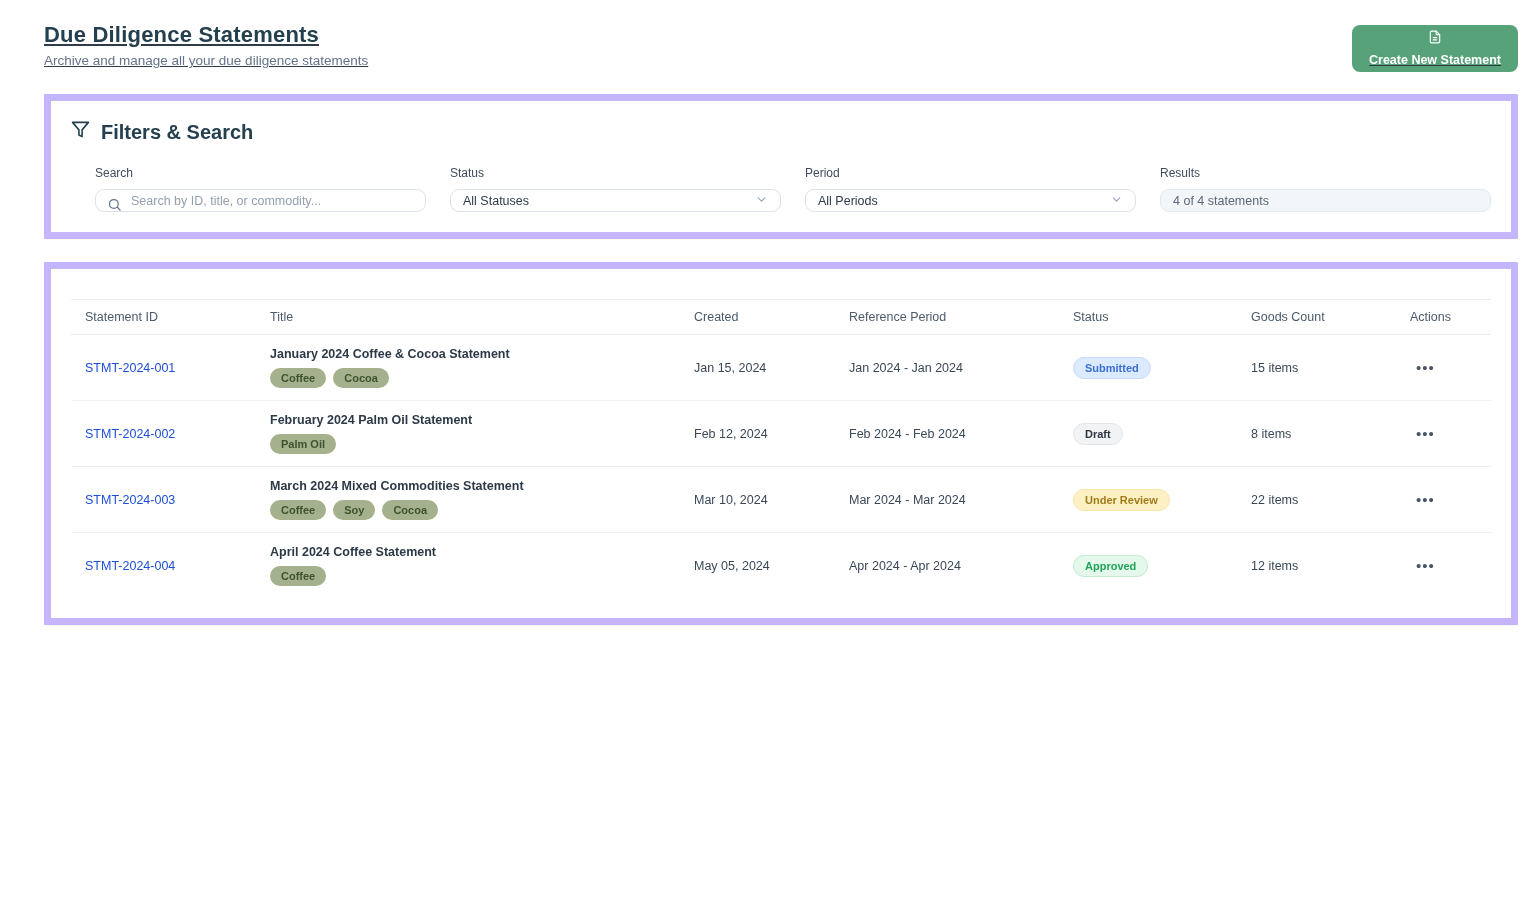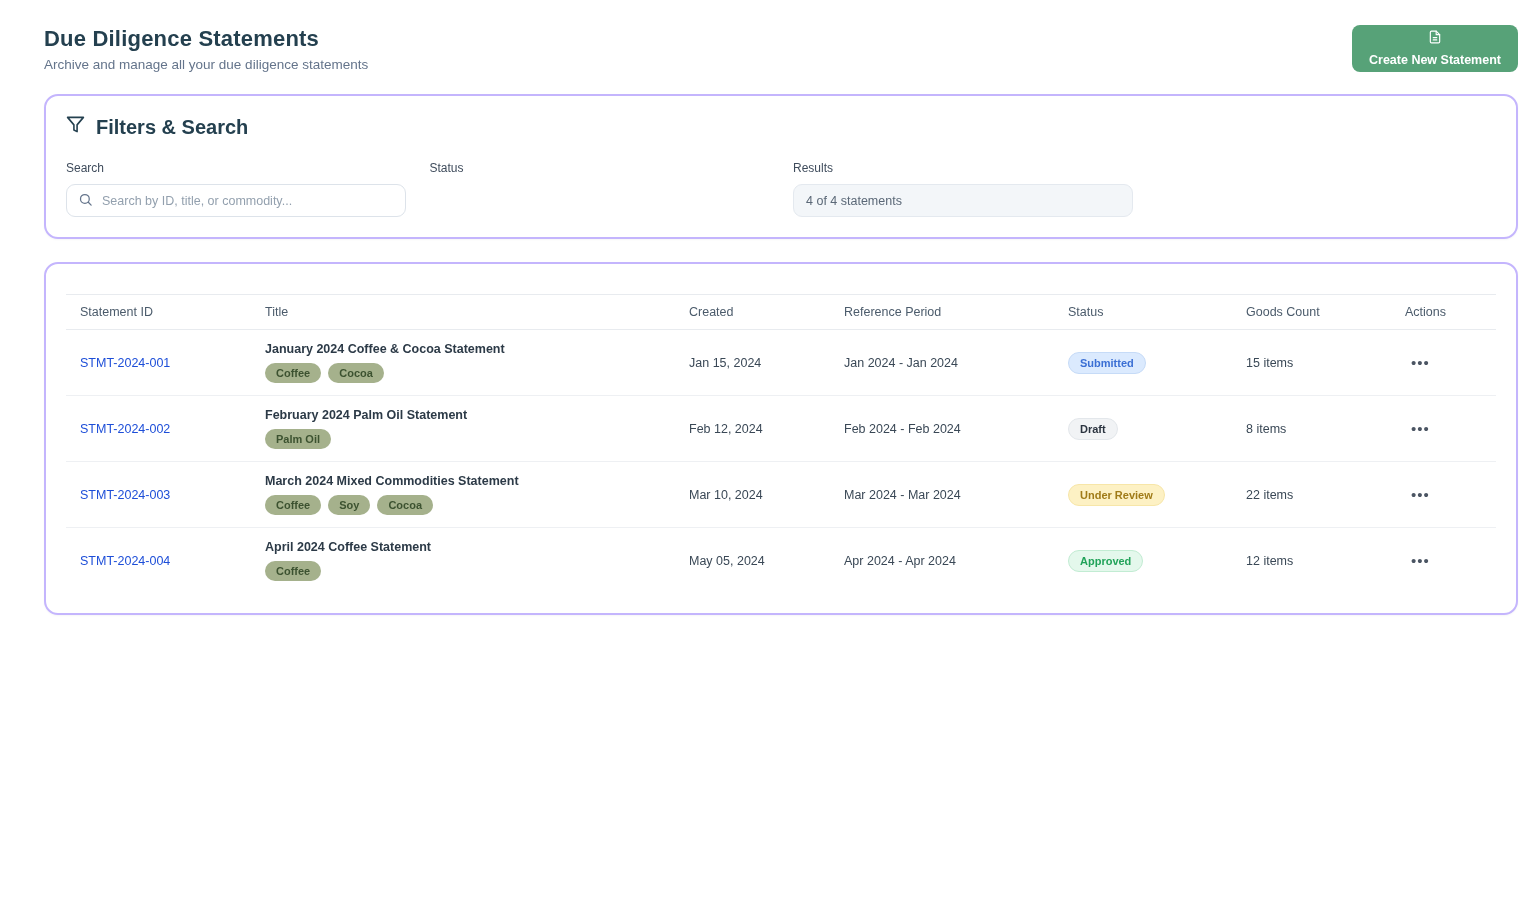--- a/index.html
+++ b/index.html
@@ -5,43 +5,43 @@
   * { box-sizing: border-box; margin: 0; padding: 0; }
   html, body { width: 1539px; height: 899px; background: #ffffff; }
   body {
     font-family: "Liberation Sans", sans-serif;
     color: #2f3b48;
     overflow: hidden;
   }
   .container { padding: 18px 21px 0 44px; }
 
   
-  .page-header { display: flex; justify-content: space-between; align-items: flex-end; }
+  .page-header { display: flex; justify-content: space-between; align-items: center; text-decoration: underline; }
   .page-title { font-size: 22px; font-weight: 700; color: #24404f; letter-spacing: .2px; }
   .page-subtitle { font-size: 13.5px; color: #64748b; margin-top: 5px; }
   .create-btn {
     display: inline-flex; align-items: center; gap: 9px;
     background: #57a278; color: #ffffff; border: none; cursor: pointer;
     border-radius: 8px; padding: 5px 17px; margin-top: 7px;
     font-family: "Liberation Sans", sans-serif;
     font-size: 12.5px; font-weight: 700; flex-direction: column;
   }
   .create-btn svg { display: block; }
 
   
   .card {
-    border: 2px solid #c4b5fd; border-radius: 14px; background: #ffffff;
+    border: 7px solid #c4b5fd; border-radius: 1px; background: #ffffff;
     box-shadow: 0 1px 2px rgba(16,24,40,.04);
   }
   .filters-card { margin-top: 22px; padding: 19px 20px 20px 20px; }
   .filters-heading { display: flex; align-items: center; gap: 11px; font-size: 20px; font-weight: 700; color: #24404f; }
-  .filters-grid { display: grid; grid-template-columns: repeat(4, 1fr); gap: 24px; margin-top: 22px; }
+  .filters-grid { display: grid; grid-template-columns: repeat(4, 1fr); gap: 24px; margin-top: 22px; margin-left: 24px; }
   .field-label { display: block; font-size: 12px; font-weight: 500; color: #3f4c5c; margin-bottom: 9px; }
   .control {
-    width: 100%; height: 33px; border: 1px solid #dde3ea; border-radius: 9px;
+    width: 100%; height: 23px; border: 1px solid #dde3ea; border-radius: 9px;
     font-family: "Liberation Sans", sans-serif; font-size: 12.5px; color: #2f3b48;
     background: #ffffff; padding: 0 12px; display: flex; align-items: center;
   }
   .search-wrap { position: relative; }
   .search-wrap input { padding-left: 35px; }
   .search-wrap input::placeholder { color: #93a0ae; }
   .search-icon { position: absolute; left: 12px; top: 8px; pointer-events: none; }
   .select-control { justify-content: space-between; cursor: pointer; }
   .results-box { background: #f3f6f9; border-color: #e4e9ef; color: #5b6877; }
 
@@ -126,22 +126,41 @@
               <circle cx="11" cy="11" r="7"></circle>
               <line x1="21" y1="21" x2="16.5" y2="16.5"></line>
             </svg>
           </span>
           <input class="control" type="text" placeholder="Search by ID, title, or commodity..." style="">
         </div>
       </div>
 
       <div>
         <label class="field-label">Status</label>
-      </div>
-
+        <div class="control select-control">
+          <span>All Statuses</span>
+          <span>
+            <svg width="13" height="13" viewBox="0 0 24 24" fill="none" stroke="#94a3b8" stroke-width="2" stroke-linecap="round" stroke-linejoin="round">
+              <polyline points="6 9 12 15 18 9"></polyline>
+            </svg>
+          </span>
+        </div>
+      </div>
+
+      <div>
+        <label class="field-label">Period</label>
+        <div class="control select-control">
+          <span>All Periods</span>
+          <span>
+            <svg width="13" height="13" viewBox="0 0 24 24" fill="none" stroke="#94a3b8" stroke-width="2" stroke-linecap="round" stroke-linejoin="round">
+              <polyline points="6 9 12 15 18 9"></polyline>
+            </svg>
+          </span>
+        </div>
+      </div>
 
       <div>
         <label class="field-label">Results</label>
         <div class="control results-box">4 of 4 statements</div>
       </div>
 
     </div>
   </div>
 
   <div class="card archive-card">

